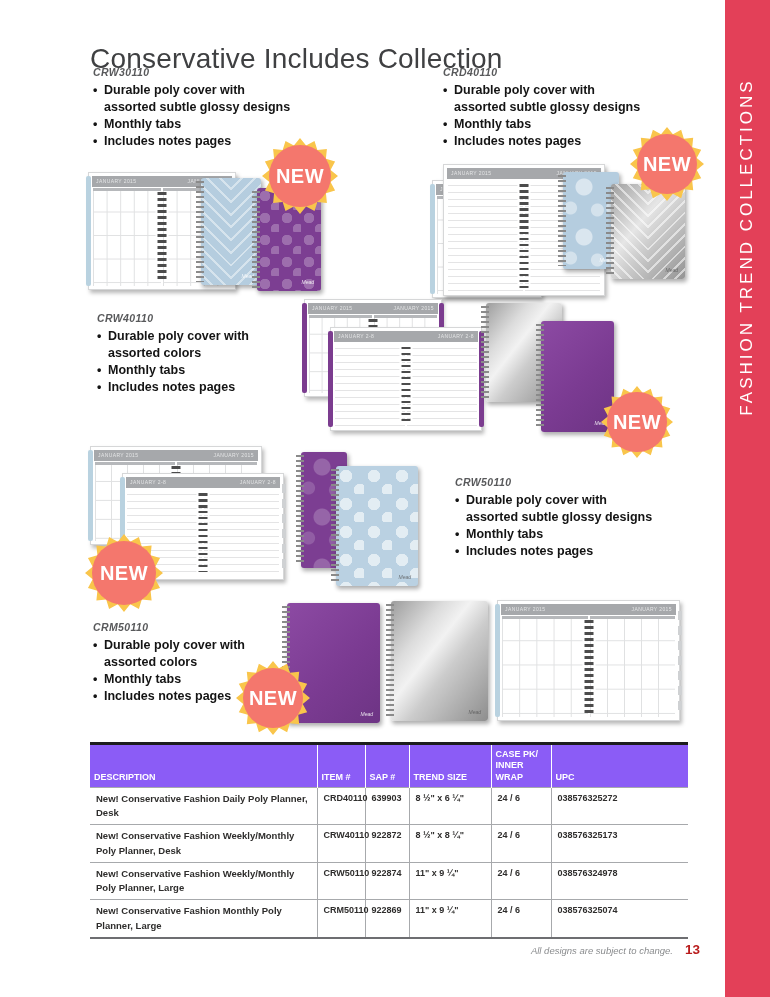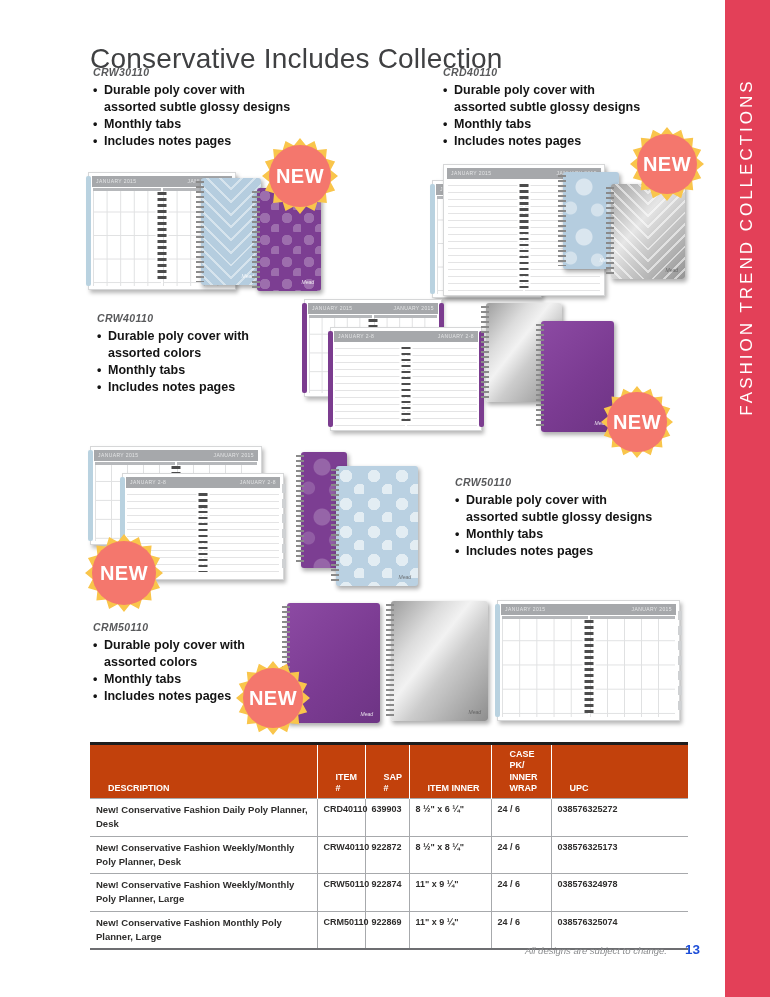--- a/index.html
+++ b/index.html
@@ -87,34 +87,34 @@
       50% 100%,42% 90.2%,30.9% 96.2%,27.2% 84.1%,14.6% 85.4%,15.9% 72.8%,3.8% 69.1%,9.8% 58%,0% 50%,9.8% 42%,
       3.8% 30.9%,15.9% 27.2%,14.6% 14.6%,27.2% 15.9%,30.9% 3.8%,42% 9.8%,50% 0%,58% 9.8%,69.1% 3.8%,72.8% 15.9%,
       85.4% 14.6%,84.1% 27.2%,96.2% 30.9%,90.2% 42%);}
   .badge-core{position:absolute;inset:9%;background:#f4776d;border-radius:50%;
               display:flex;align-items:center;justify-content:center;}
   .badge-core span{color:#fff;font-weight:bold;font-size:20px;letter-spacing:.5px;}
 
   
   .spec{position:absolute;left:90px;top:742px;width:598px;border-collapse:collapse;table-layout:fixed;
         border-top:3px solid #1d1d1d;border-bottom:2px solid #6d6e71;}
-  .spec th{background:#c2410c;color:#fff;font-size:9px;font-weight:bold;text-align:left;
-           vertical-align:bottom;padding:4px 5px 4px 18px;white-space:pre-line;line-height:1.25;
+  .spec th{background:#8b5cf6;color:#fff;font-size:9px;font-weight:bold;text-align:left;
+           vertical-align:bottom;padding:4px 5px 4px 4px;white-space:pre-line;line-height:1.25;
            border-left:1px solid #fff;}
   .spec th:first-child{border-left:none;}
   .spec td{font-size:9px;font-weight:bold;color:#2e2d2c;padding:4px 5px 4px 6px;vertical-align:top;
            border-left:1px solid #a7a9ac;border-top:1px solid #a7a9ac;white-space:pre-line;line-height:1.5;}
   .spec td:first-child{border-left:none;font-size:9.5px;}
   .col-desc{width:227px;} .col-item{width:48px;} .col-sap{width:44px;}
   .col-size{width:82px;} .col-case{width:60px;} .col-upc{width:137px;}
 
   
   .footer{position:absolute;right:70px;top:926px;display:flex;align-items:baseline;}
   .footnote{font-size:9.5px;font-style:italic;color:#8a8c8e;margin-top:19px;}
-  .pagenum{font-size:13.5px;font-weight:bold;color:#1d4ed8;margin-left:18px;}
+  .pagenum{font-size:13.5px;font-weight:bold;color:#b91c1c;margin-left:12px;}
 </style>
 </head>
 <body>
 
 <div class="page">
 
   <div class="rail"></div>
   <div class="rail-label">FASHION TREND COLLECTIONS</div>
 
   <h1 class="title">Conservative Includes Collection</h1>
@@ -348,21 +348,21 @@
         <col class="col-sap">
       <col class="col-size">
         <col class="col-case">
         <col class="col-upc">
     </colgroup>
     <thead>
       <tr>
         <th>DESCRIPTION</th>
         <th>ITEM #</th>
         <th>SAP #</th>
-        <th>ITEM INNER</th>
+        <th>TREND SIZE</th>
         <th>CASE PK/
 INNER
 WRAP</th>
         <th>UPC</th>
       </tr>
     </thead>
     <tbody>
       <tr>
         <td>New! Conservative Fashion Daily Poly Planner, Desk</td>
         <td>CRD40110</td>

